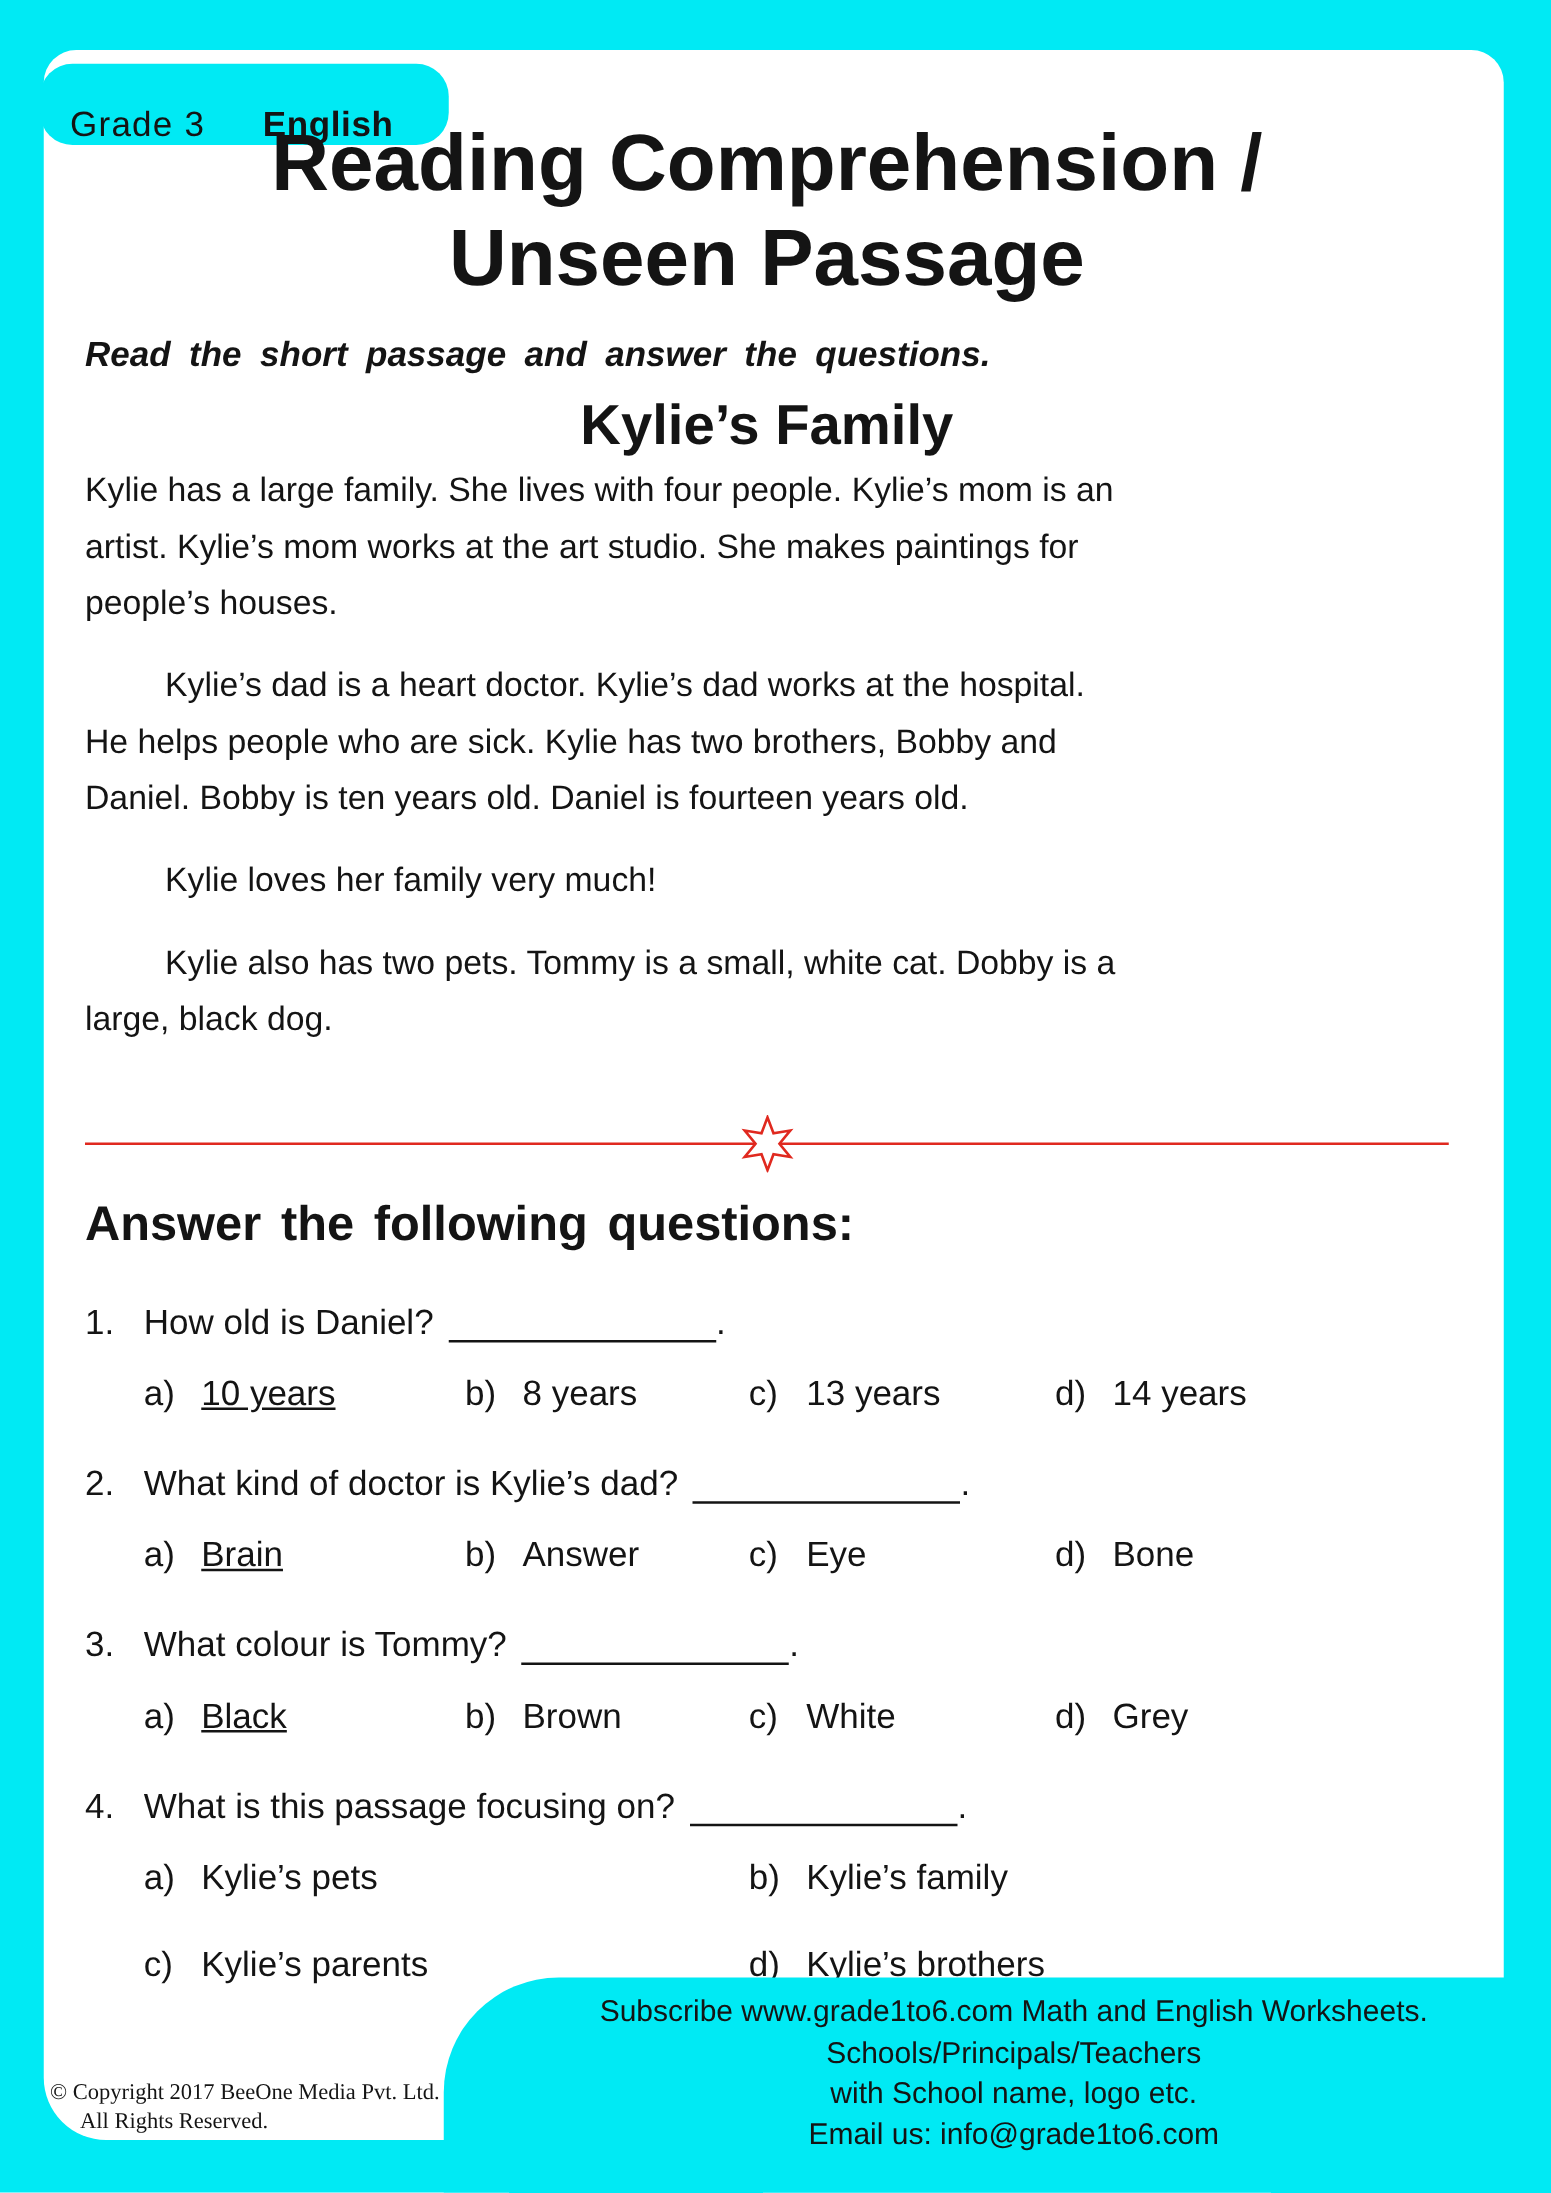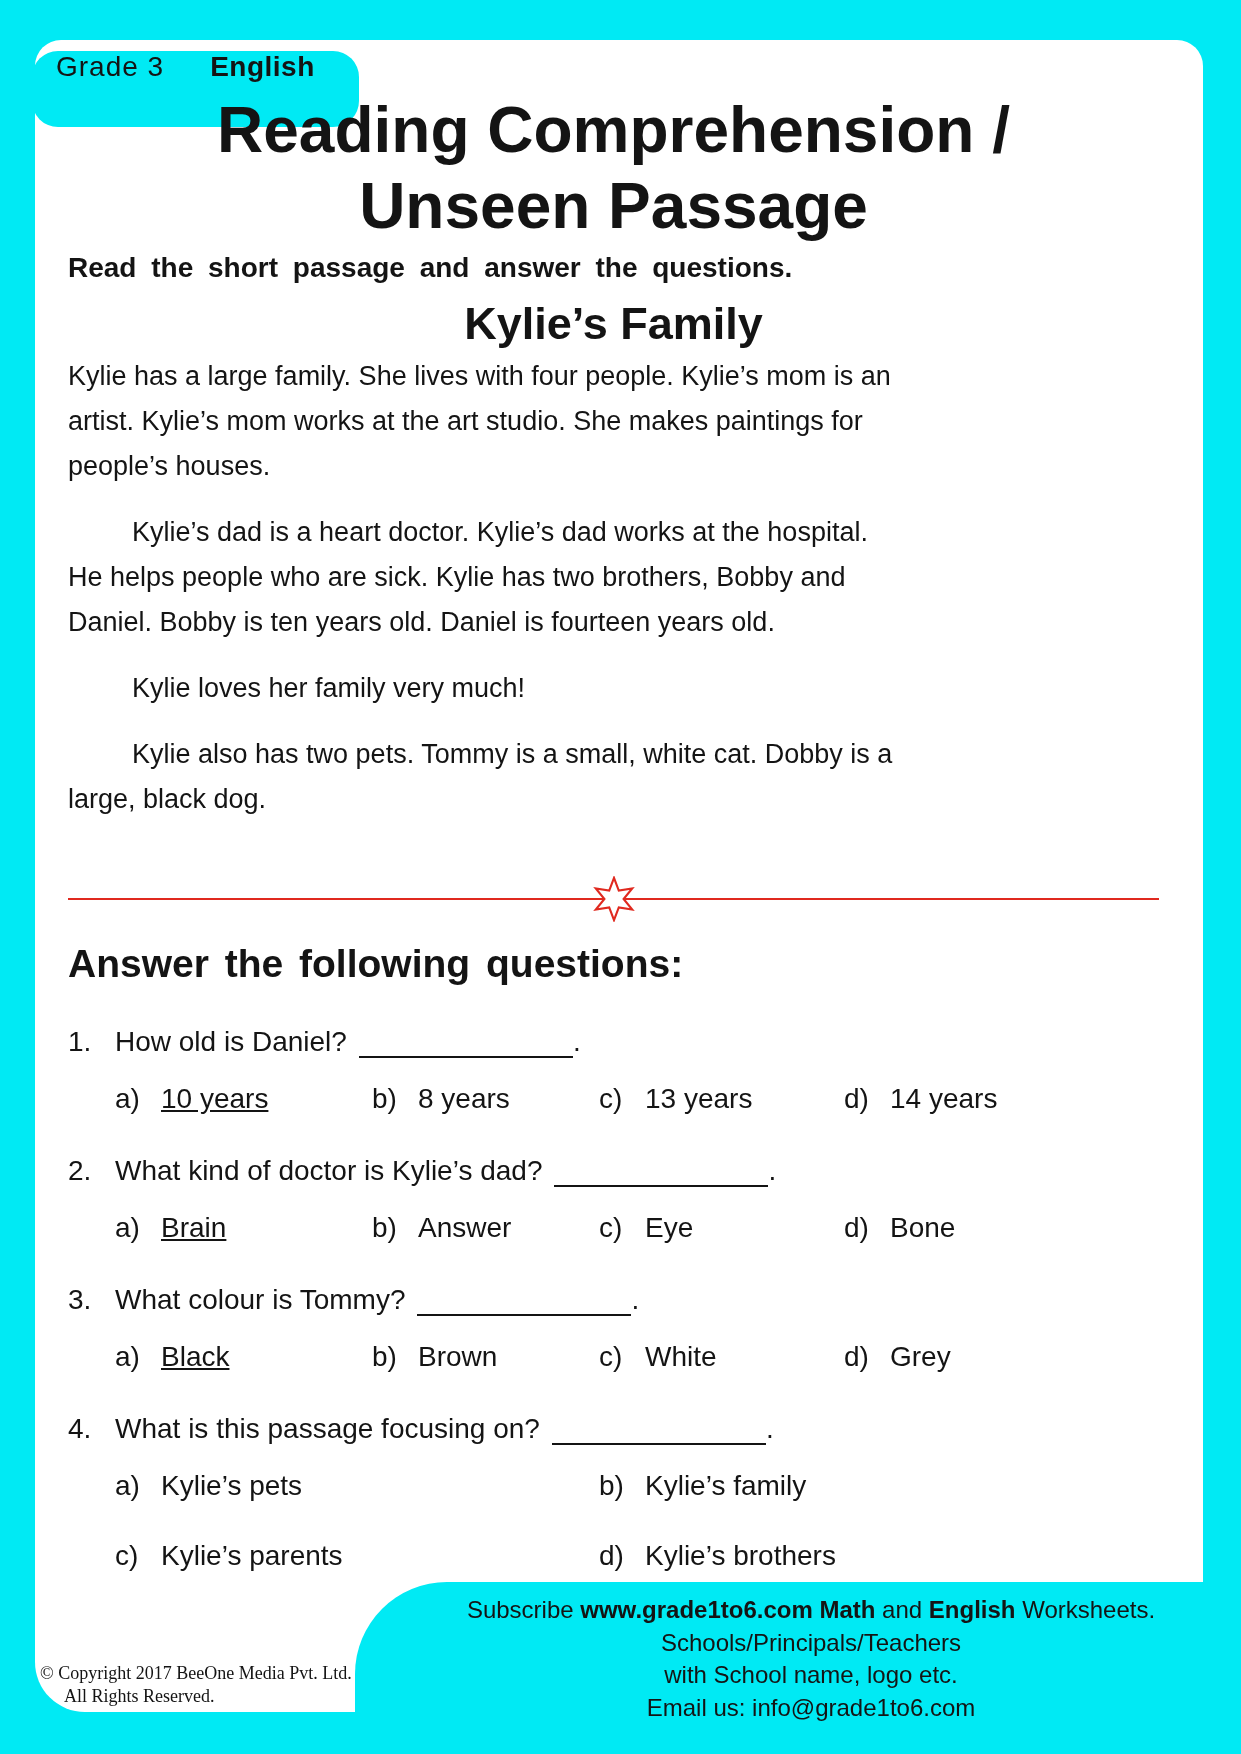--- a/index.html
+++ b/index.html
@@ -8,30 +8,30 @@
     background:#00eaf4;
     font-family:"Liberation Sans", sans-serif;color:#141414;
   }
   .sheet{
     position:absolute;left:35px;top:40px;width:1168px;height:1672px;
     background:#ffffff;border-radius:26px;border-bottom-left-radius:50px;
   }
   .content{position:absolute;left:33px;right:44px;top:0;}
   
   .badge{
-    position:absolute;left:-3px;top:11px;height:76px;
+    position:absolute;left:-3px;top:11px;height:65px;
     background:#00eaf4;border-radius:26px;
-    display:flex;align-items:flex-start;gap:46px;
+    display:flex;align-items:flex-end;gap:46px;
     padding:0 44px 0 24px;font-size:28px;
   }
   .badge .grade{letter-spacing:1px;}
   .badge .subject{font-weight:700;letter-spacing:.5px;}
   
   h1{margin:52px 0 0;text-align:center;font-size:64px;line-height:76px;font-weight:700;}
-  .instruction{margin:8px 0 0;font-size:28px;font-weight:700;word-spacing:7px;}
+  .instruction{margin:24px 0 0;font-size:28px;font-weight:700;font-style:italic;word-spacing:7px;}
   .passage-title{margin:14px 0 4px;text-align:center;font-size:45px;font-weight:700;}
   .para{margin:0;font-size:27px;line-height:45px;white-space:pre-line;}
   .para + .para{margin-top:21px;text-indent:64px;}
   
   .divider{position:relative;height:46px;margin-top:54px;}
   .divider-line{position:absolute;left:0;right:0;top:22px;border-top:2px solid #e0291f;}
   .divider-star{position:absolute;left:50%;top:0;transform:translateX(-50%);}
   
   .q-header{margin:20px 0 0;font-size:39px;font-weight:700;word-spacing:5px;}
   .question{margin-top:40px;}
@@ -46,21 +46,21 @@
   .opts.row4 .opt:nth-child(3){width:245px;}
   .opts.grid2{display:grid;grid-template-columns:484px 1fr;row-gap:38px;}
   .opt-label{display:inline-block;width:46px;}
   
   .footer{
     position:absolute;left:355px;top:1582px;right:0;bottom:0;
     background:#00eaf4;border-top-left-radius:92px;
     padding:12px 44px 0 70px;text-align:center;
     font-size:24px;line-height:32.5px;
   }
-  .footer .b{font-weight:700;margin-top:16px;}
+  .footer .b{font-weight:400;margin-top:16px;}
   
   .copyright{
     position:absolute;left:40px;top:1662px;
     font-family:"Liberation Serif", serif;font-size:18px;line-height:23px;
   }
   .copyright .l2{margin-left:24px;}
 </style>
 </head>
 <body>
 

